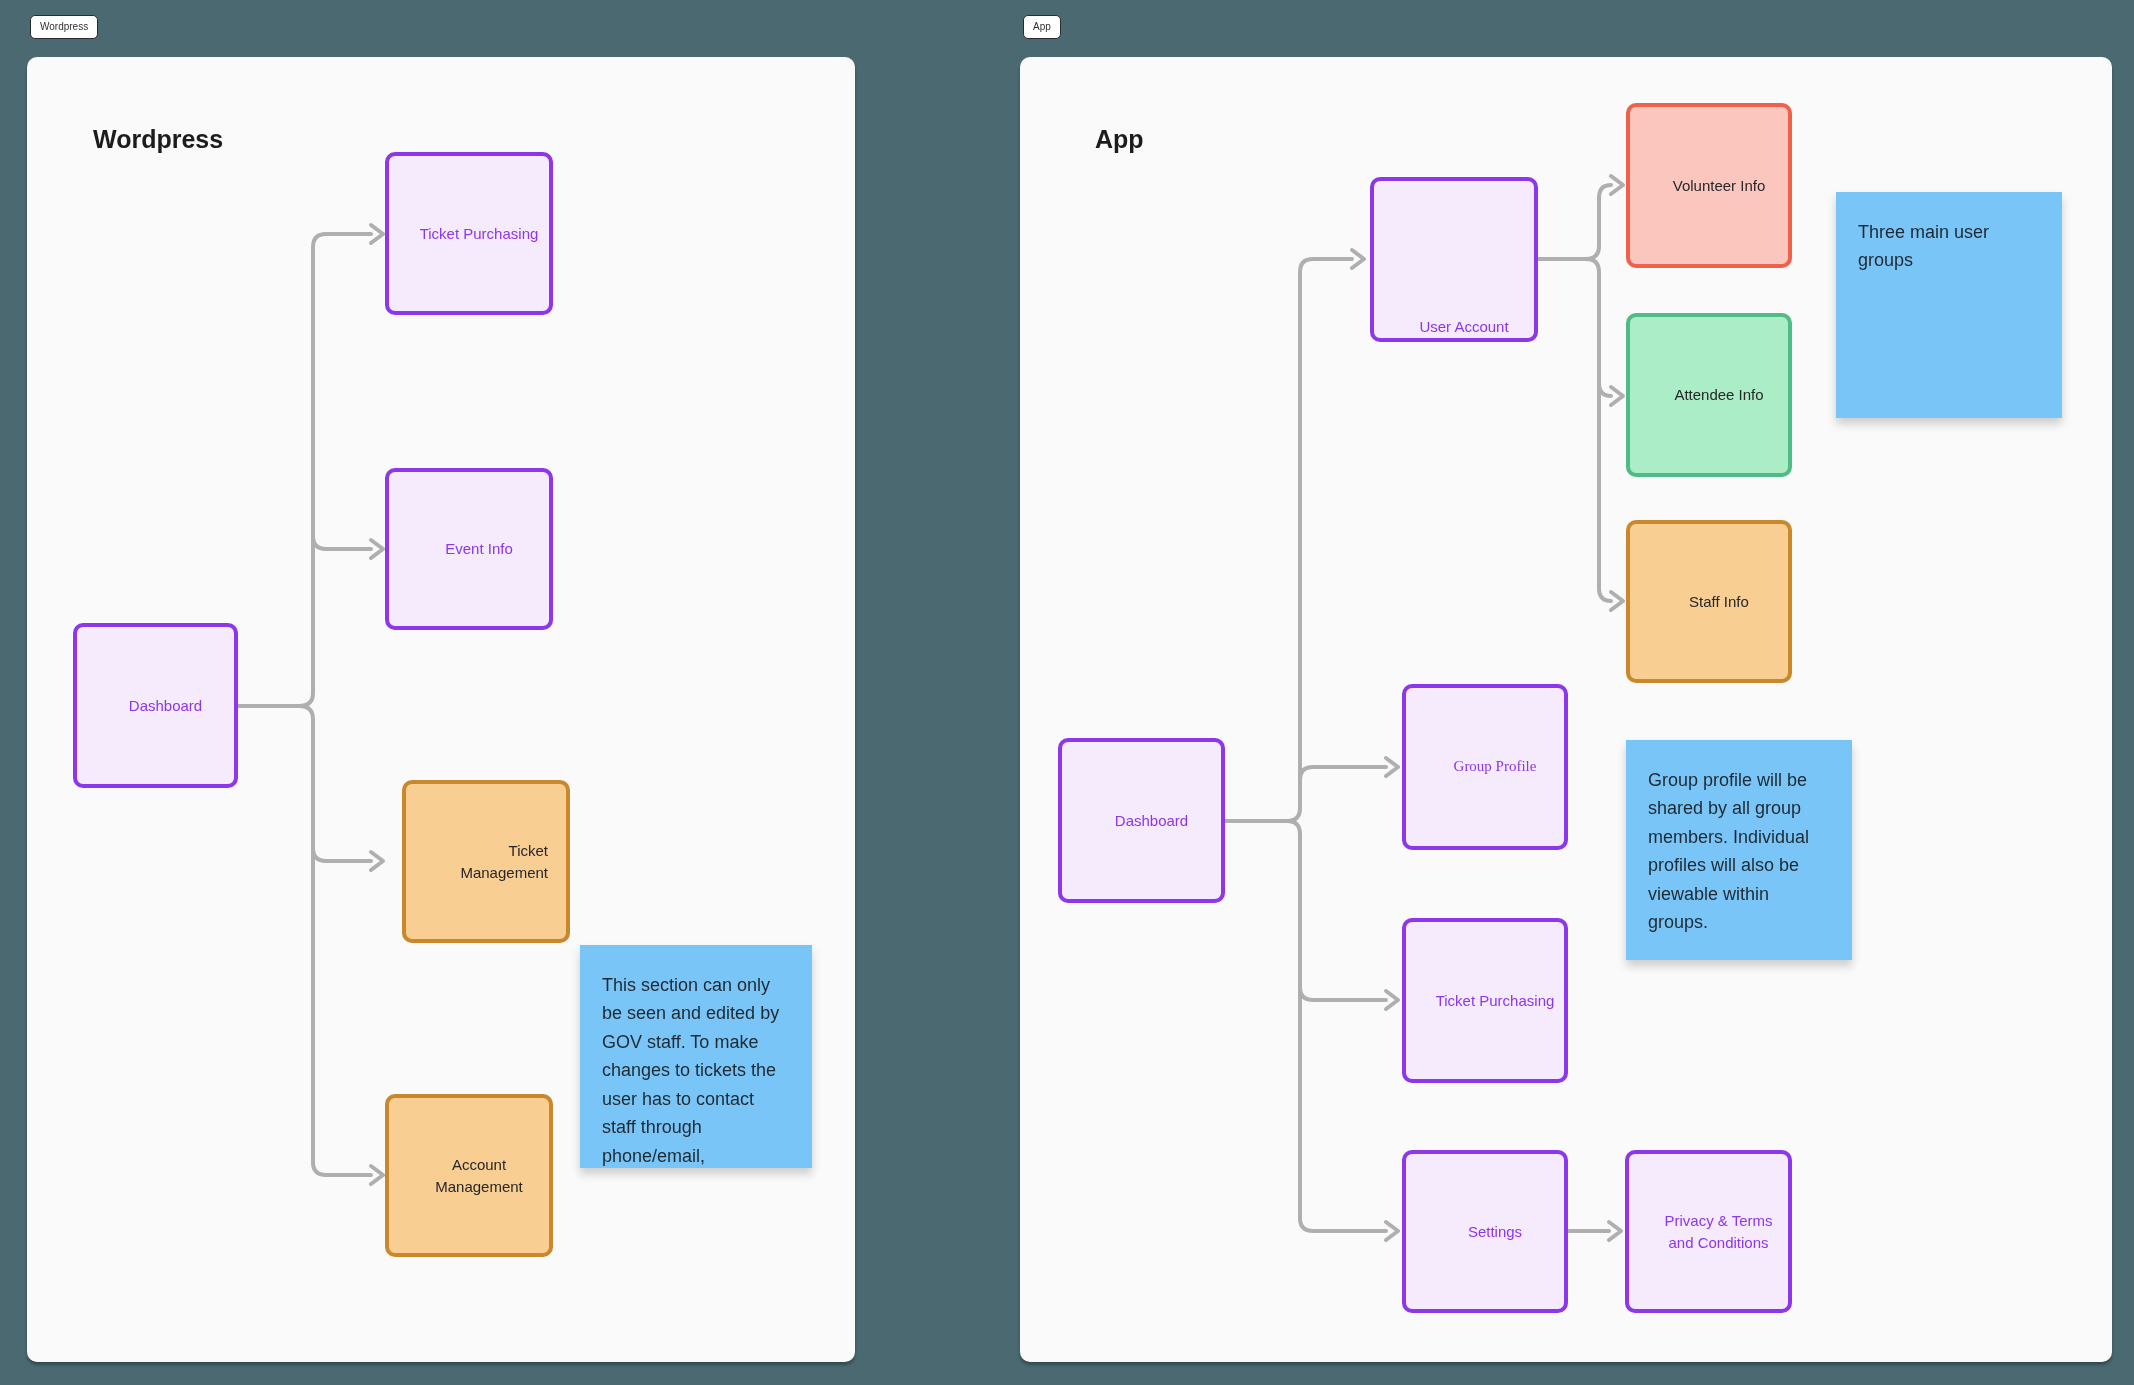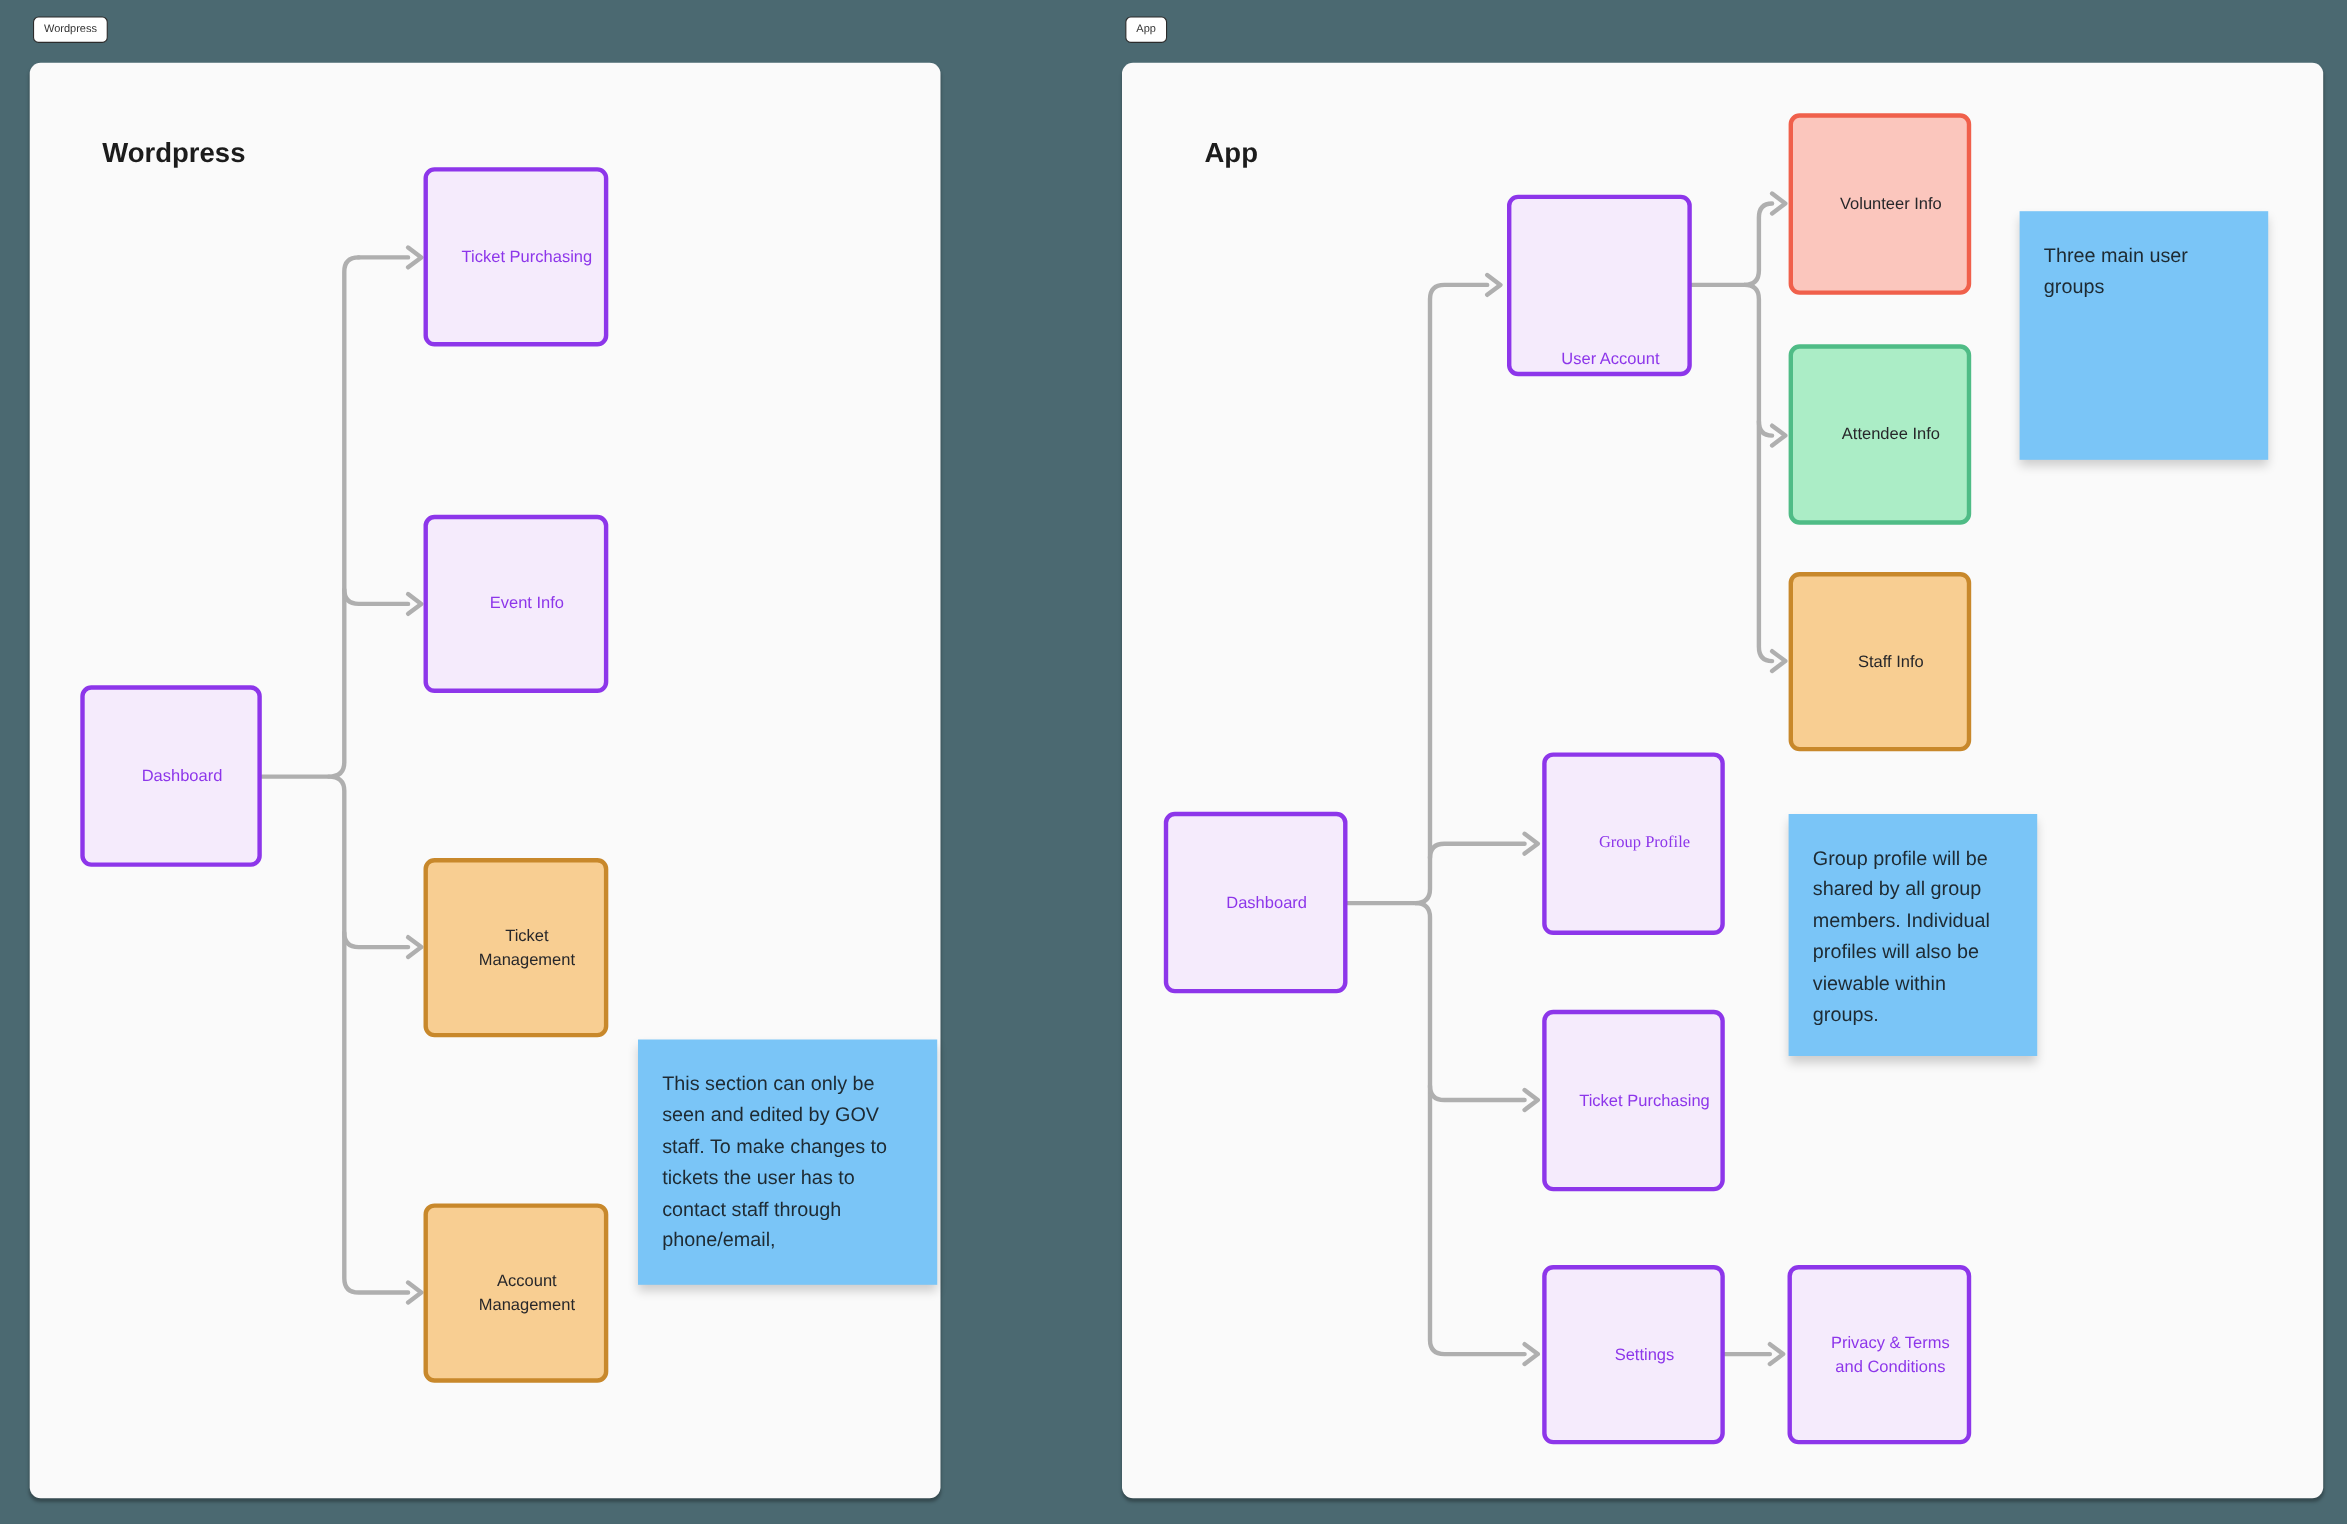--- a/index.html
+++ b/index.html
@@ -90,21 +90,21 @@
   .node .label.narrow{max-width:104px;}
   .node .label.mid{max-width:122px;}
   .node.purple{background:var(--purple-fill);border-color:var(--purple-border);color:var(--purple-text);}
   .node.orange{background:var(--orange-fill);border-color:var(--orange-border);color:var(--dark-text);}
   .node.red{background:var(--red-fill);border-color:var(--red-border);color:var(--dark-text);}
   .node.green{background:var(--green-fill);border-color:var(--green-border);color:var(--dark-text);}
 
   #n-wp-ticket-purchasing{left:385px;top:152px;width:168px;height:163px;}
   #n-wp-event-info{left:385px;top:468px;width:168px;height:162px;}
   #n-wp-dashboard{left:73px;top:623px;width:165px;height:165px;}
-  #n-wp-ticket-management{left:385px;top:780px;width:168px;height:163px;}
+  #n-wp-ticket-management{left:402px;top:780px;width:168px;height:163px;text-align:right;}
   #n-wp-account-management{left:385px;top:1094px;width:168px;height:163px;}
 
   #n-app-user-account{left:1370px;top:177px;width:168px;height:165px;align-items:flex-end;}
   #n-app-volunteer-info{left:1626px;top:103px;width:166px;height:165px;}
   #n-app-attendee-info{left:1626px;top:313px;width:166px;height:164px;}
   #n-app-staff-info{left:1626px;top:520px;width:166px;height:163px;}
   #n-app-dashboard{left:1058px;top:738px;width:167px;height:165px;}
   #n-app-group-profile{left:1402px;top:684px;width:166px;height:166px;font-family:Liberation Serif, serif;}
   #n-app-ticket-purchasing{left:1402px;top:918px;width:166px;height:165px;}
   #n-app-settings{left:1402px;top:1150px;width:166px;height:163px;}
@@ -114,21 +114,21 @@
   .sticky{
     position:absolute;
     background:var(--sticky-fill);
     color:#1E2A32;
     font-size:18px;
     line-height:1.58;
     padding:26px 22px;
     box-shadow:0 6px 9px rgba(0,0,0,.18);
     z-index:3;
   }
-  #note-wp-gov{left:580px;top:945px;width:272px;height:223px;}
+  #note-wp-gov{left:580px;top:945px;width:232px;height:223px;}
   #note-app-groups{left:1836px;top:192px;width:226px;height:226px;}
   #note-app-profile{left:1626px;top:740px;width:226px;height:220px;}
 </style>
 </head>
 <body>
 
 <div class="canvas">
 
   <div class="frame-tab" id="tab-wordpress">Wordpress</div>
   <div class="frame-tab" id="tab-app">App</div>

